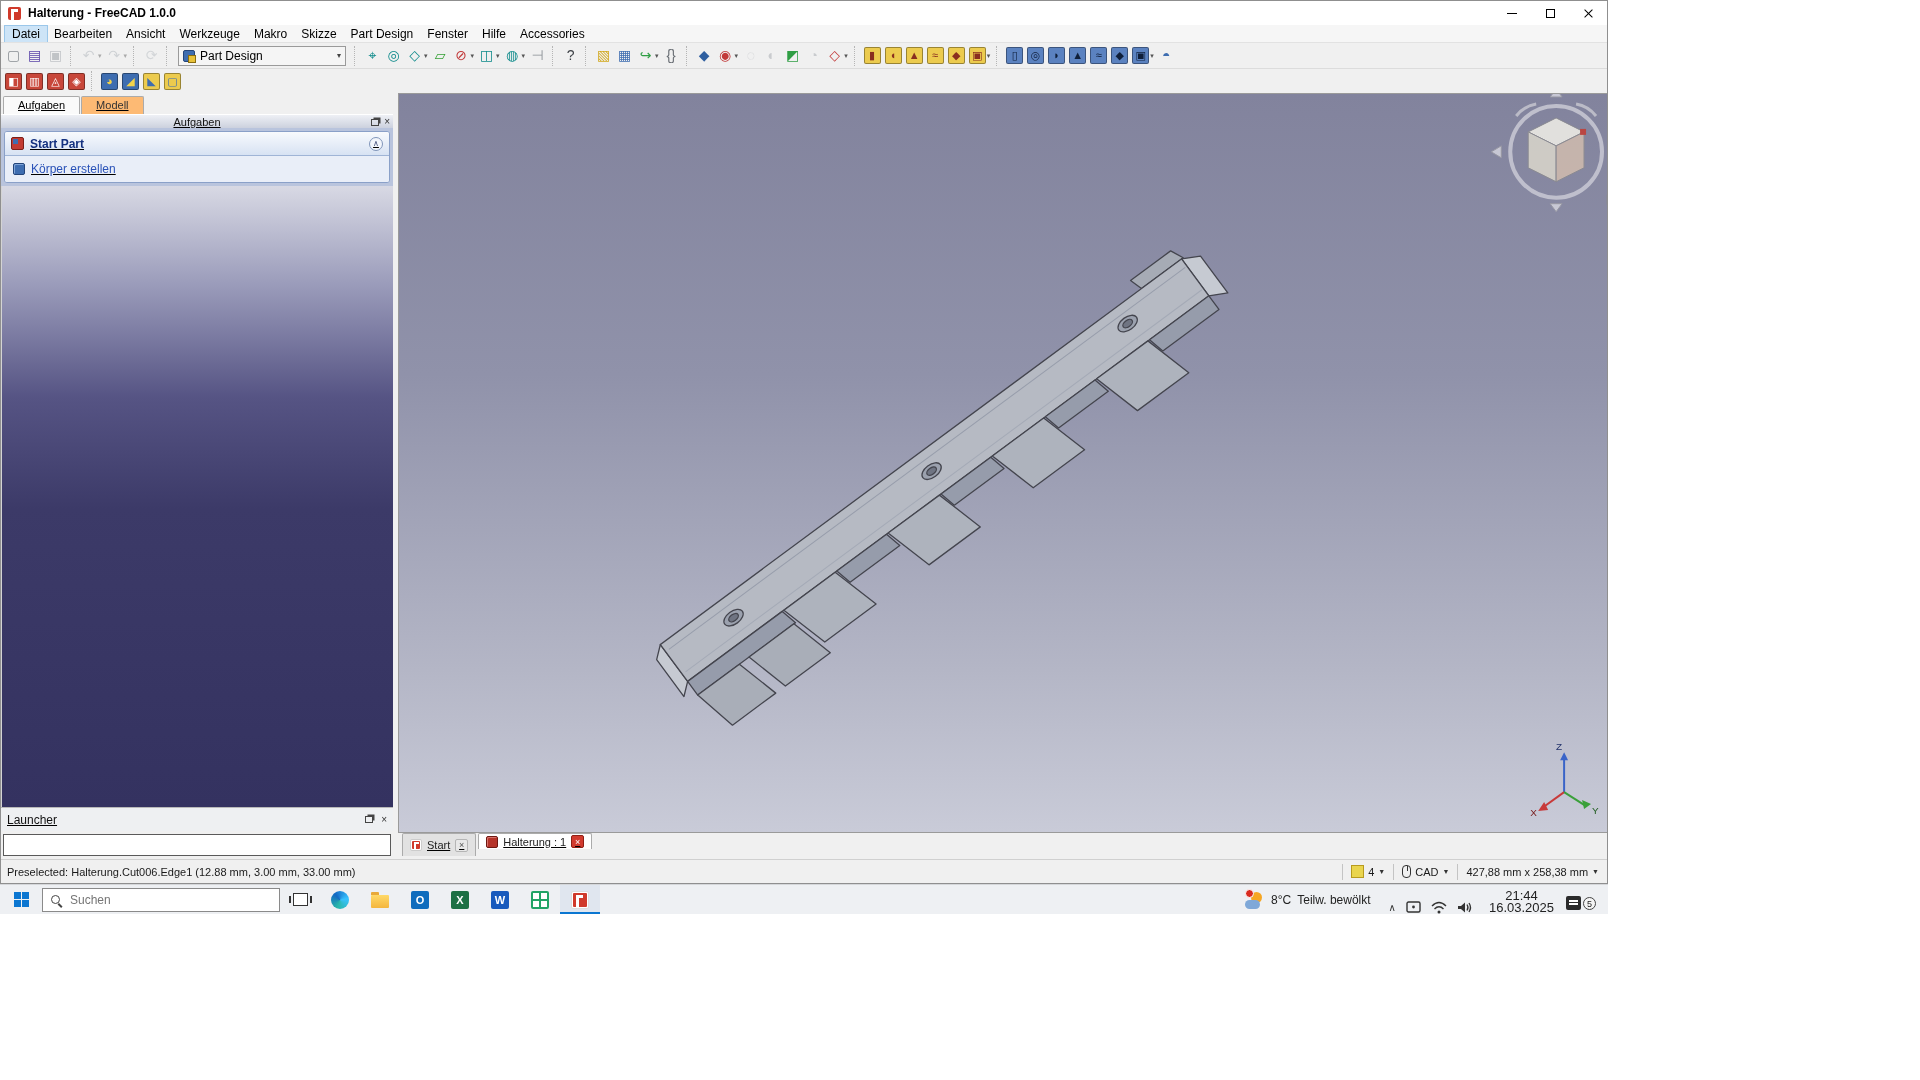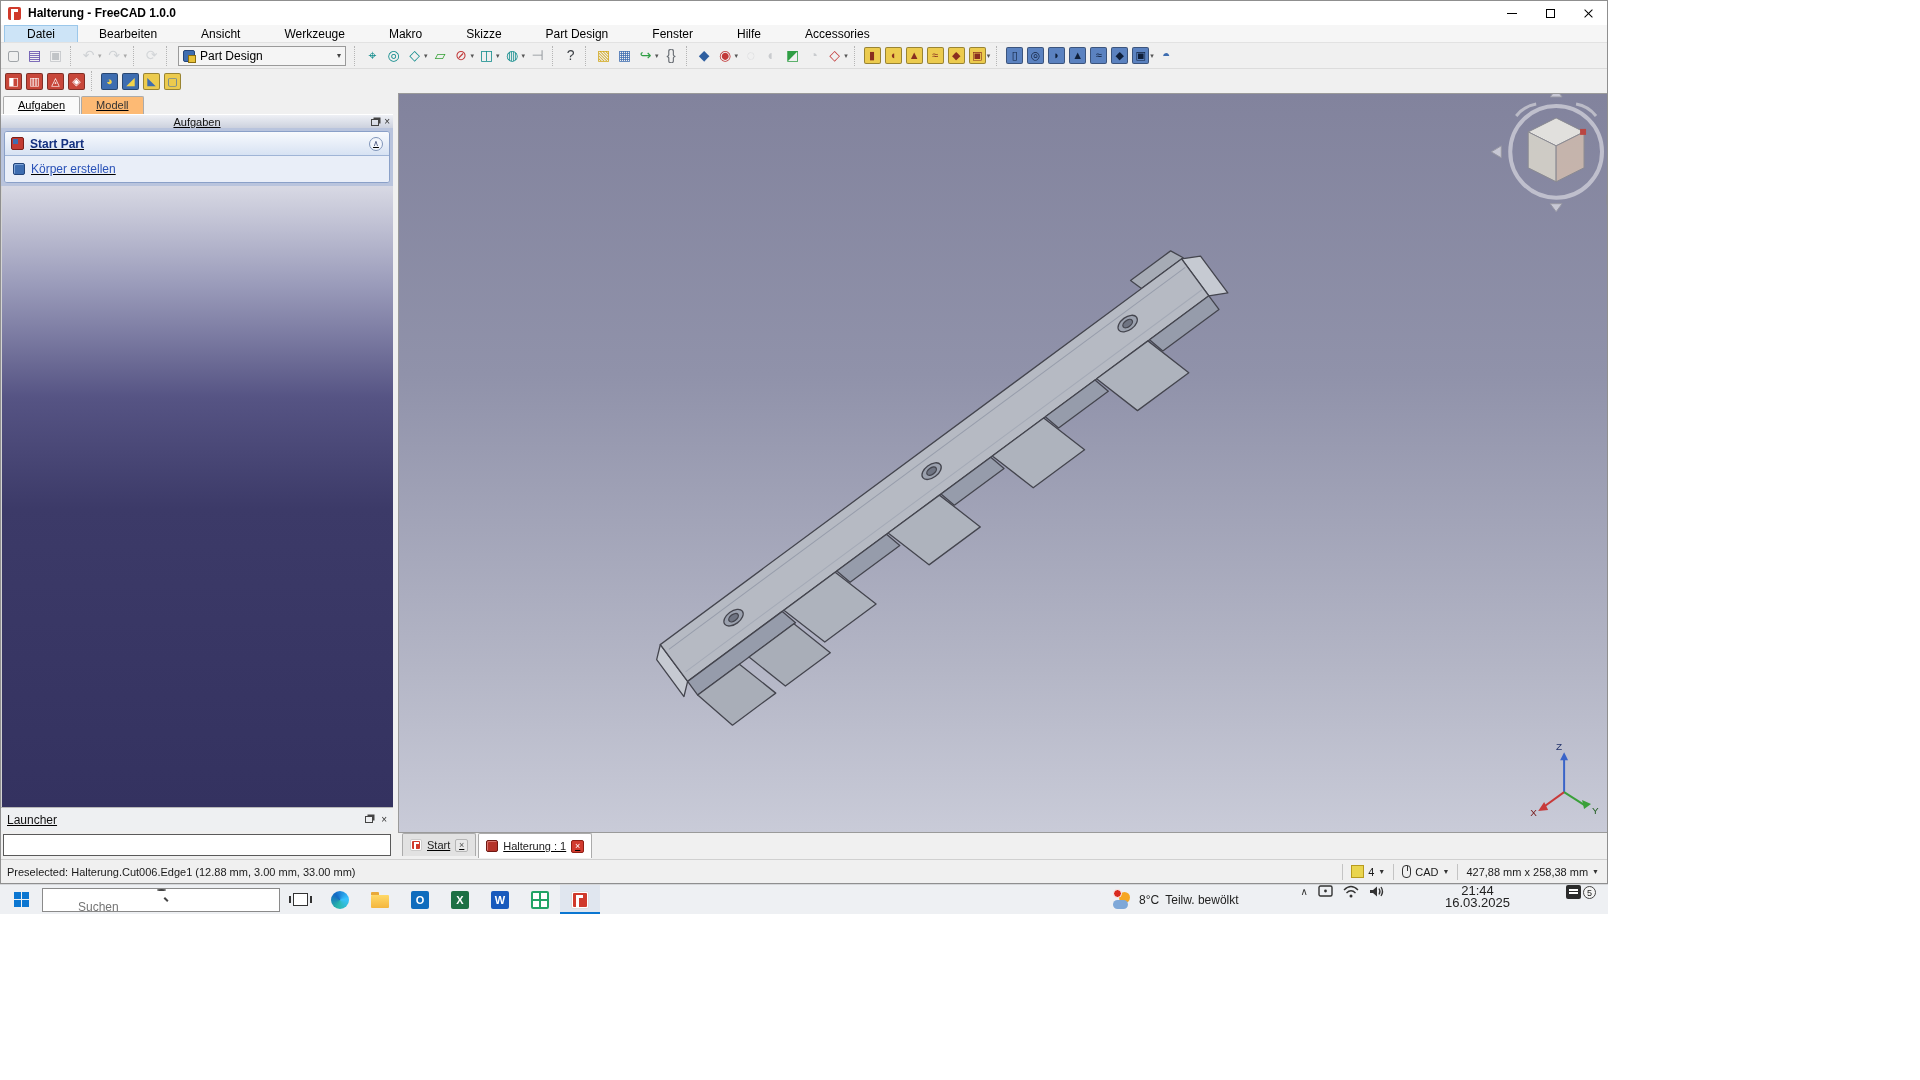--- a/index.html
+++ b/index.html
@@ -17,21 +17,21 @@
   .win-controls{margin-left:auto;display:flex;height:100%;}
   .win-btn{width:38px;height:100%;display:flex;align-items:center;justify-content:center;position:relative;}
   .glyph-min{width:10px;height:1px;background:#000;display:block;}
   .glyph-max{width:9px;height:9px;border:1px solid #000;display:block;}
   .glyph-close{position:relative;width:11px;height:11px;display:block;}
   .glyph-close::before,.glyph-close::after{content:"";position:absolute;left:5px;top:0;width:1px;height:11px;background:#000;}
   .glyph-close::before{transform:rotate(45deg);} .glyph-close::after{transform:rotate(-45deg);}
 
   
   .menubar{height:17px;background:#f6f6f6;display:flex;align-items:center;padding-left:4px;font-size:12px;flex:0 0 auto;}
-  .menu-item{padding:1px 22px;color:#000;white-space:nowrap;}
+  .menu-item{padding:1px 7px;color:#000;white-space:nowrap;}
   .menu-item.hl{background:#cde4f7;outline:1px solid #9bc7ea;}
 
   
   .toolbar{display:flex;align-items:center;background:#f0f0f0;padding:1px 2px;flex:0 0 auto;}
   .toolbar.r1{height:26px;border-top:1px solid #e2e2e2;}
   .toolbar.r2{height:25px;border-top:1px solid #dcdcdc;}
   .tb-sep{width:5px;height:20px;border-left:1px dotted #b5b5b5;margin:0 3px 0 4px;}
   .tbtn{height:24px;display:flex;align-items:center;justify-content:center;padding:0 1px;margin:0 1px;border-radius:2px;}
   .tbtn .ic{width:17px;height:17px;display:flex;align-items:center;justify-content:center;
     font-size:14px;line-height:17px;border-radius:2px;}
@@ -75,21 +75,21 @@
   .launcher-btns{position:absolute;right:6px;display:flex;gap:8px;align-items:center;}
   .launcher-input-wrap{height:28px;background:#f0f0f0;display:flex;align-items:center;padding:2px 2px;flex:0 0 auto;}
   .launcher-input{width:100%;height:22px;border:1px solid #5a5a5a;background:#fff;font-size:12px;padding:0 4px;outline:none;}
 
   
   .viewport{flex:1 1 auto;position:relative;background:linear-gradient(180deg,#82839d 0%,#9092aa 38%,#b4b6c6 78%,#c9cbd8 100%);min-height:0;border:1px solid #9a9a9a;border-right:none;}
   .viewport svg{position:absolute;left:0;top:0;width:100%;height:100%;}
 
   .doc-tabrow{height:26px;background:#f0f0f0;display:flex;padding-left:4px;gap:2px;flex:0 0 auto;}
   .dtab{height:23px;display:flex;align-items:center;gap:5px;font-size:11px;padding:0 7px;border:1px solid #ababab;border-bottom:none;background:#e2e2e2;color:#222;border-radius:2px 2px 0 0;}
-  .dtab.active{background:#ffffff;height:25px;}
+  .dtab.active{background:#ffffff;height:16px;}
   .dtab .fc-mini{width:12px;height:12px;background:#fff;border-radius:2px;position:relative;border:1px solid #ccc;}
   .dtab .fc-mini::before{content:"";position:absolute;inset:1px;background:#d03a2b;border-radius:1px;}
   .dtab .fc-mini::after{content:"";position:absolute;left:3px;top:2px;width:3px;height:6px;border-left:2px solid #fff;border-top:2px solid #fff;}
   .dtab .part-mini{width:12px;height:12px;background:#b5342a;border:1px solid #6e1812;border-radius:2px;box-shadow:inset 1px 1px 0 #d8736b;}
   .dtab .tclose{width:13px;height:13px;display:flex;align-items:center;justify-content:center;font-size:9px;color:#555;border:1px solid #b5b5b5;background:#e8e8e8;border-radius:2px;}
   .dtab .tclose.red{background:#d23b2f;border-color:#8f1f15;color:#fff;}
 
   
   .statusbar{height:24px;background:#f0f0f0;border-top:1px solid #d0d0d0;display:flex;align-items:center;font-size:11px;color:#1a1a1a;flex:0 0 auto;}
   .status-msg{padding-left:6px;flex:1;}
@@ -97,21 +97,21 @@
   .swatch{width:13px;height:13px;background:#ead54e;border:1px solid #b89b1e;}
   .mouse-ic{width:9px;height:13px;border:1px solid #333;border-radius:4px;position:relative;}
   .mouse-ic::before{content:"";position:absolute;left:4px;top:0;width:1px;height:5px;background:#333;}
   .dd2{font-size:7px;color:#333;}
 
   
   .taskbar{position:absolute;left:0;top:884px;width:1608px;height:30px;background:#eef0f3;border-top:1px solid #d5d7da;display:flex;align-items:center;}
   .start-btn{width:42px;height:100%;display:flex;align-items:center;justify-content:center;}
   .win-logo{width:15px;height:15px;display:grid;grid-template-columns:7px 7px;grid-template-rows:7px 7px;gap:1px;}
   .win-logo span{background:#0b76d1;display:block;}
-  .search-box{width:238px;height:24px;background:#fff;border:1px solid #8a8a8a;display:flex;align-items:center;padding:0 8px;gap:8px;flex-direction:column;}
+  .search-box{width:238px;height:24px;background:#fff;border:1px solid #8a8a8a;display:flex;align-items:center;padding:0 8px;gap:8px;}
   .mag-ic{width:9px;height:9px;border:1.5px solid #444;border-radius:50%;position:relative;display:block;}
   .mag-ic::after{content:"";position:absolute;left:7px;top:7px;width:5px;height:1.5px;background:#444;transform:rotate(45deg);transform-origin:0 0;}
   .search-box input{border:none;outline:none;font-size:12px;color:#333;width:170px;background:transparent;}
   .tb-apps{display:flex;align-items:center;height:100%;}
   .tb-app{width:40px;height:100%;display:flex;align-items:center;justify-content:center;}
   .tb-app.active{background:#e0e6ef;box-shadow:inset 0 -2px 0 #0b76d1;}
   .ico-taskview{width:15px;height:13px;border:1.5px solid #333;position:relative;background:#fff;}
   .ico-taskview::before{content:"";position:absolute;left:-5px;top:2px;width:2px;height:7px;background:#333;}
   .ico-taskview::after{content:"";position:absolute;right:-5px;top:2px;width:2px;height:7px;background:#333;}
   .ico-edge{width:18px;height:18px;border-radius:50%;background:conic-gradient(from 200deg,#29b6a8,#1268c3,#37c2ff,#29b6a8);}
@@ -119,21 +119,21 @@
   .ico-folder::before{content:"";position:absolute;left:0;top:-3px;width:8px;height:3px;background:#e8a93a;border-radius:1px 1px 0 0;}
   .office{width:18px;height:18px;border-radius:2px;color:#fff;font-size:11px;font-weight:bold;display:flex;align-items:center;justify-content:center;}
   .ico-outlook{background:#0f6cbd;}
   .ico-excel{background:#1d7044;}
   .ico-word{background:#185abd;}
   .ico-grid{width:18px;height:18px;border-radius:2px;background:#21a366;display:grid;grid-template-columns:6px 6px;grid-template-rows:6px 6px;gap:2px;padding:2px;}
   .ico-grid span{background:#fff;display:block;}
   .ico-fc{width:18px;height:18px;background:#fff;border:1px solid #ddd;border-radius:2px;position:relative;}
   .ico-fc::before{content:"";position:absolute;inset:1px;background:#d03a2b;border-radius:1px;}
   .ico-fc::after{content:"";position:absolute;left:4px;top:3px;width:4px;height:9px;border-left:3px solid #fff;border-top:3px solid #fff;}
-  .tb-right{margin-left:auto;display:flex;align-items:flex-start;height:100%;gap:44px;}
+  .tb-right{margin-left:auto;display:flex;align-items:flex-end;height:100%;}
   .weather{display:flex;align-items:center;gap:6px;padding:0 10px;height:100%;font-size:12px;color:#222;}
   .wx-ic{width:20px;height:18px;position:relative;}
   .wx-sun{position:absolute;left:6px;top:1px;width:11px;height:11px;border-radius:50%;background:#f6a623;}
   .wx-cloud{position:absolute;left:0;bottom:0;width:15px;height:9px;border-radius:6px;background:#7fa8d8;}
   .wx-badge{position:absolute;left:0;top:-2px;width:9px;height:9px;border-radius:50%;background:#d92b1f;border:1px solid #fff;}
   .tray{display:flex;align-items:center;gap:10px;padding:0 8px;color:#333;}
   .tray svg{display:block;}
   .chev{font-size:10px;color:#333;}
   .clock{text-align:center;font-size:13px;color:#222;line-height:12px;padding:0 8px;}
   .action{display:flex;align-items:flex-end;padding:0 12px 4px 4px;position:relative;}

